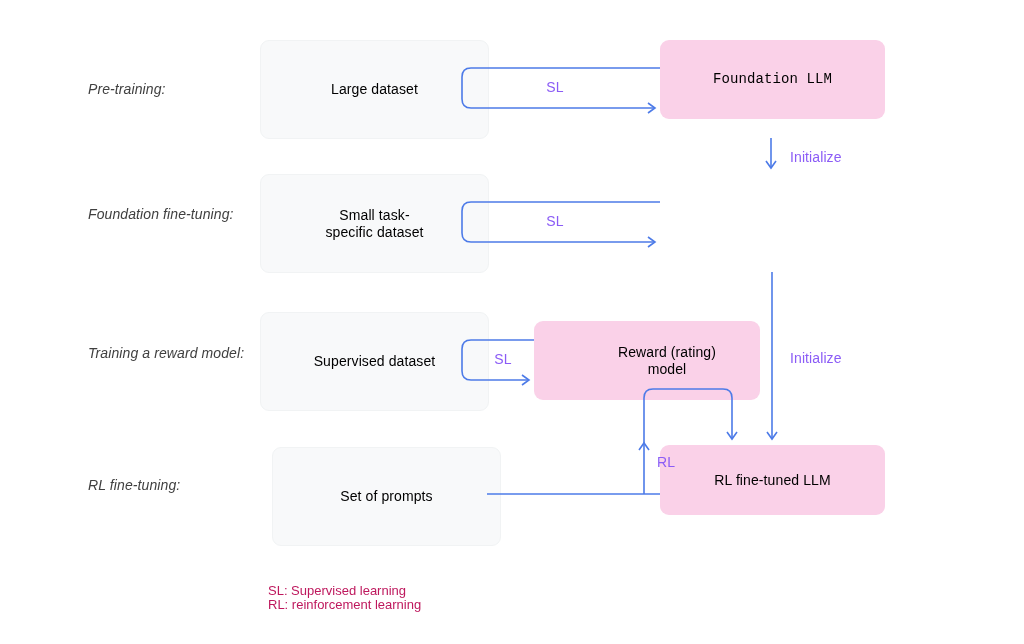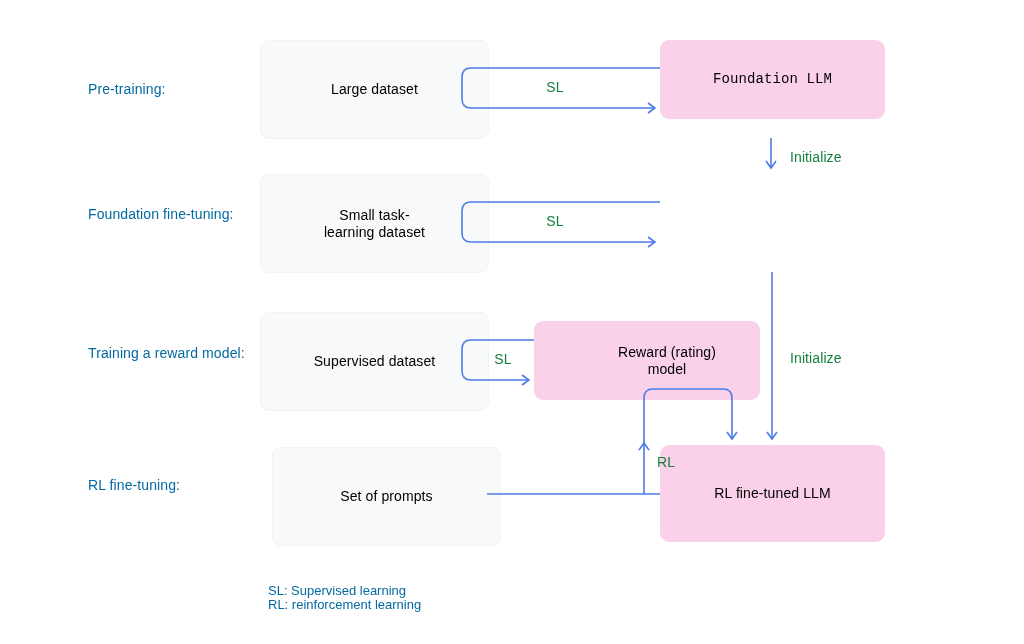--- a/index.html
+++ b/index.html
@@ -1,54 +1,54 @@
 <!DOCTYPE html>
 <html><head>
 <meta charset="utf-8">
 <style>
   html,body { margin:0; padding:0; background:#ffffff; }
   .canvas {
     position:relative; width:1024px; height:644px; background:#ffffff;
     font-family:"Liberation Sans", sans-serif; color:#3c4043; overflow:hidden;
   }
   .rowlabel {
-    position:absolute; font-size:14px; line-height:15px; color:#0369a1;
-    letter-spacing:0.1px; white-space:nowrap;
+    position:absolute; font-size:14px; line-height:15px; color:#404040;
+    letter-spacing:0.1px; white-space:nowrap;font-style:italic;
   }
   .box {
     position:absolute; display:flex; align-items:center; justify-content:center;
     text-align:center; font-size:14px; line-height:17px; border-radius:9px;
     white-space:pre-line; color:#000000; letter-spacing:0.1px;
   }
   .box.gray { background:#f8f9fa; border:1px solid #f1f3f4; }
   .box.pink { background:#fad1e8; border:none; }
   .edgelabel {
-    position:absolute; font-size:14px; color:#15803d; white-space:nowrap;
+    position:absolute; font-size:14px; color:#8b5cf6; white-space:nowrap;
     letter-spacing:0.1px;
   }
   .edgelabel.centered { transform:translate(-50%,-50%); }
   .legend {
     position:absolute; left:268px; top:584px; font-size:13px; line-height:14px;
-    color:#0369a1;
+    color:#be185d;
   }
   
   #label-0 { left:88px; top:82px; }
   #label-1 { left:88px; top:207px; }
   #label-2 { left:88px; top:346px; }
   #label-3 { left:88px; top:478px; }
   
   #gray-0 { left:260px; top:40px;  width:227px; height:97px; }
   #gray-1 { left:260px; top:174px; width:227px; height:97px; }
   #gray-2 { left:260px; top:312px; width:227px; height:97px; }
   #gray-3 { left:272px; top:447px; width:227px; height:97px; }
   
   #pink-0 { left:660px; top:40px;  width:225px; height:79px;font-family:Liberation Mono, monospace; }
   #pink-1 { left:660px; top:174px; width:225px; height:97px; }
   #pink-2 { left:534px; top:321px; width:186px; height:79px;padding-left:40px; }
-  #pink-3 { left:660px; top:445px; width:225px; height:97px; }
+  #pink-3 { left:660px; top:445px; width:225px; height:70px; }
   
   #sl-0 { left:555px; top:87px; }
   #sl-1 { left:555px; top:221px; }
   #sl-2 { left:503px; top:359px; }
   #rl-3 { left:631px; top:462px;margin-left:35px; }
   #init-top    { left:790px; top:149px; }
   #init-bottom { left:790px; top:350px; }
   .arrows { position:absolute; left:0; top:0; pointer-events:none; }
 </style>
 </head>
@@ -56,21 +56,21 @@
 
 <div class="canvas">
 
   <div class="rowlabel" id="label-0">Pre-training:</div>
   <div class="rowlabel" id="label-1">Foundation fine-tuning:</div>
   <div class="rowlabel" id="label-2">Training a reward model:</div>
   <div class="rowlabel" id="label-3">RL fine-tuning:</div>
 
   <div class="box gray" id="gray-0">Large dataset</div>
   <div class="box gray" id="gray-1">Small task-
-learning dataset</div>
+specific dataset</div>
   <div class="box gray" id="gray-2">Supervised dataset</div>
   <div class="box gray" id="gray-3">Set of prompts</div>
 
   <div class="box pink" id="pink-0">Foundation LLM</div>
   <div class="box pink" id="pink-2">Reward (rating)
 model</div>
   <div class="box pink" id="pink-3">RL fine-tuned LLM</div>
 
   <svg class="arrows" width="1024" height="644" viewBox="0 0 1024 644">
     <defs>

